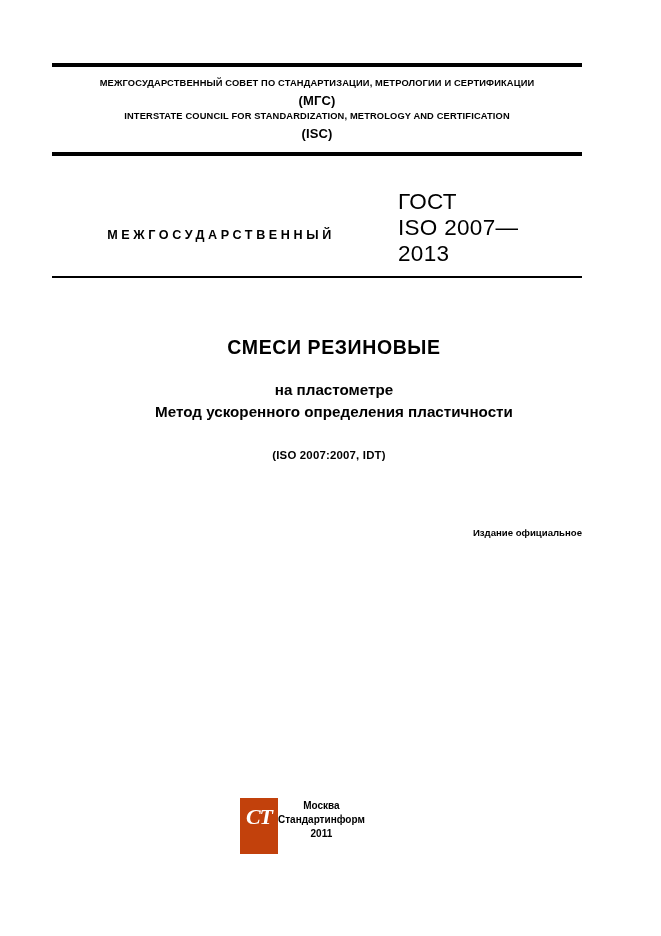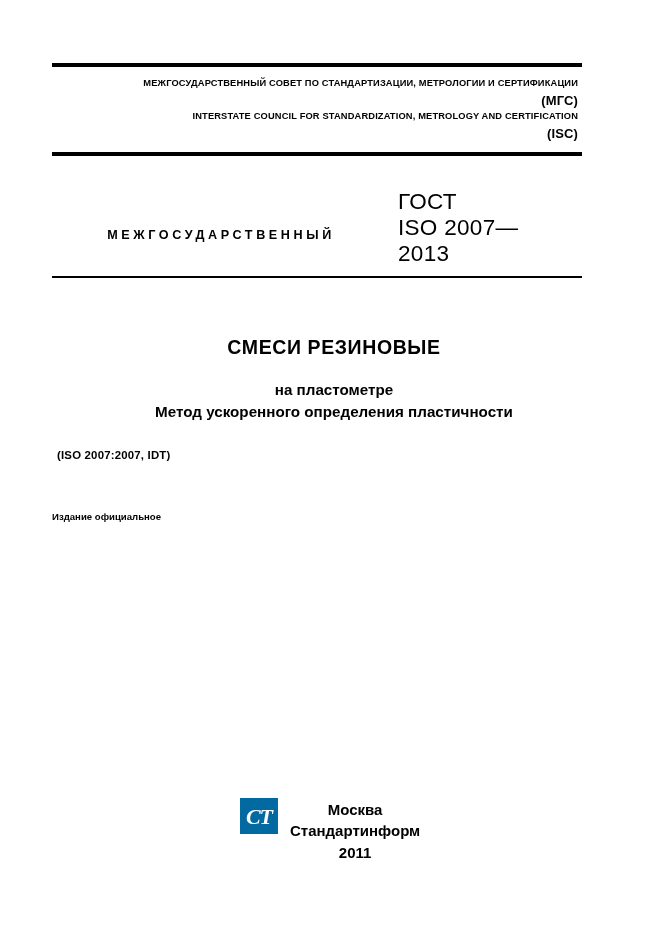--- a/index.html
+++ b/index.html
@@ -36,21 +36,21 @@
     width: 100%;
   }
   .council {
     text-align: center;
     padding: 10px 4px 8px 4px;
     font-size: 9.3px;
     font-weight: bold;
     line-height: 1.5;
     letter-spacing: 0.15px;
   }
-  .council div { white-space: nowrap; text-align: right; }
+  .council div { white-space: nowrap; }
   .council .small { font-size: 13px; }
 
   
   .std-row {
     position: absolute;
     left: 52px;
     top: 170px;
     width: 530px;
     height: 108px;
     display: flex;
@@ -108,72 +108,71 @@
     letter-spacing: 0.6px;
   }
   .main-title .t2 {
     font-size: 15.2px;
     font-weight: bold;
     line-height: 1.45;
     margin-top: 20px;
   }
   .iso-ref {
     position: absolute;
-    left: 57px;
+    left: 64px;
     top: 449px;
     width: 530px;
-    text-align: left;
+    text-align: center;
     font-size: 11.4px;
     font-weight: bold;
     letter-spacing: 0.2px;
   }
   .official {
     position: absolute;
     left: 52px;
-    top: 511px;
-    width: 530px;
-    text-align: left;
+    top: 527px;
+    width: 530px;
+    text-align: right;
     font-size: 9.6px;
     font-weight: bold;
   }
 
   
   .publisher {
     position: absolute;
     left: 240px;
     top: 798px;
     width: 200px;
     display: flex;
     align-items: flex-start;
   }
   .logo {
     width: 38px;
-    height: 36px;
-    background: #0369a1;
+    height: 56px;
+    background: #c2410c;
     position: relative;
     flex: none;
   }
   .logo .glyph {
     position: absolute;
     left: 0; top: 0;
     width: 38px;
     height: 38px;
     color: #ffffff;
     font-family: "Liberation Serif", serif;
     font-size: 22px;
     font-weight: bold;
     font-style: italic;
     display: flex;
     align-items: center;
     justify-content: center;
     letter-spacing: -1px;
   }
   .pub-text {
-    margin-left: 12px;
-    font-size: 15px;
+    font-size: 10px;
     font-weight: bold;
     line-height: 1.42;
     padding-top: 1px;
     text-align: center;
   }
 </style>
 </head>
 <body>
 
 <div class="page">

